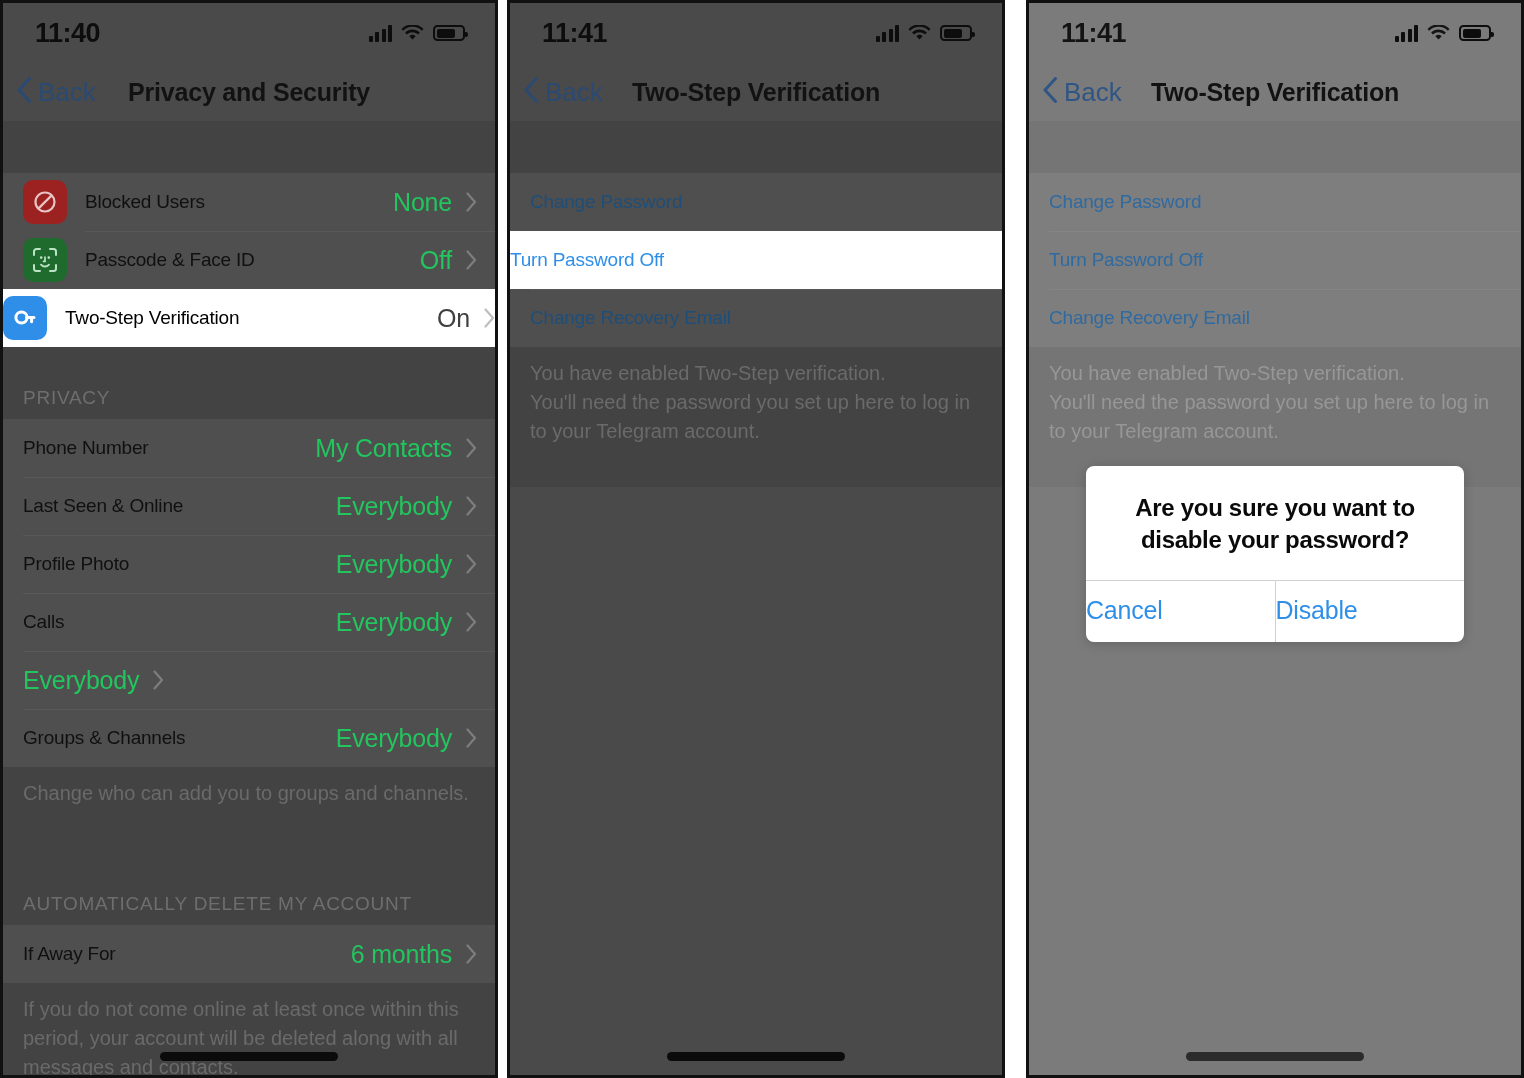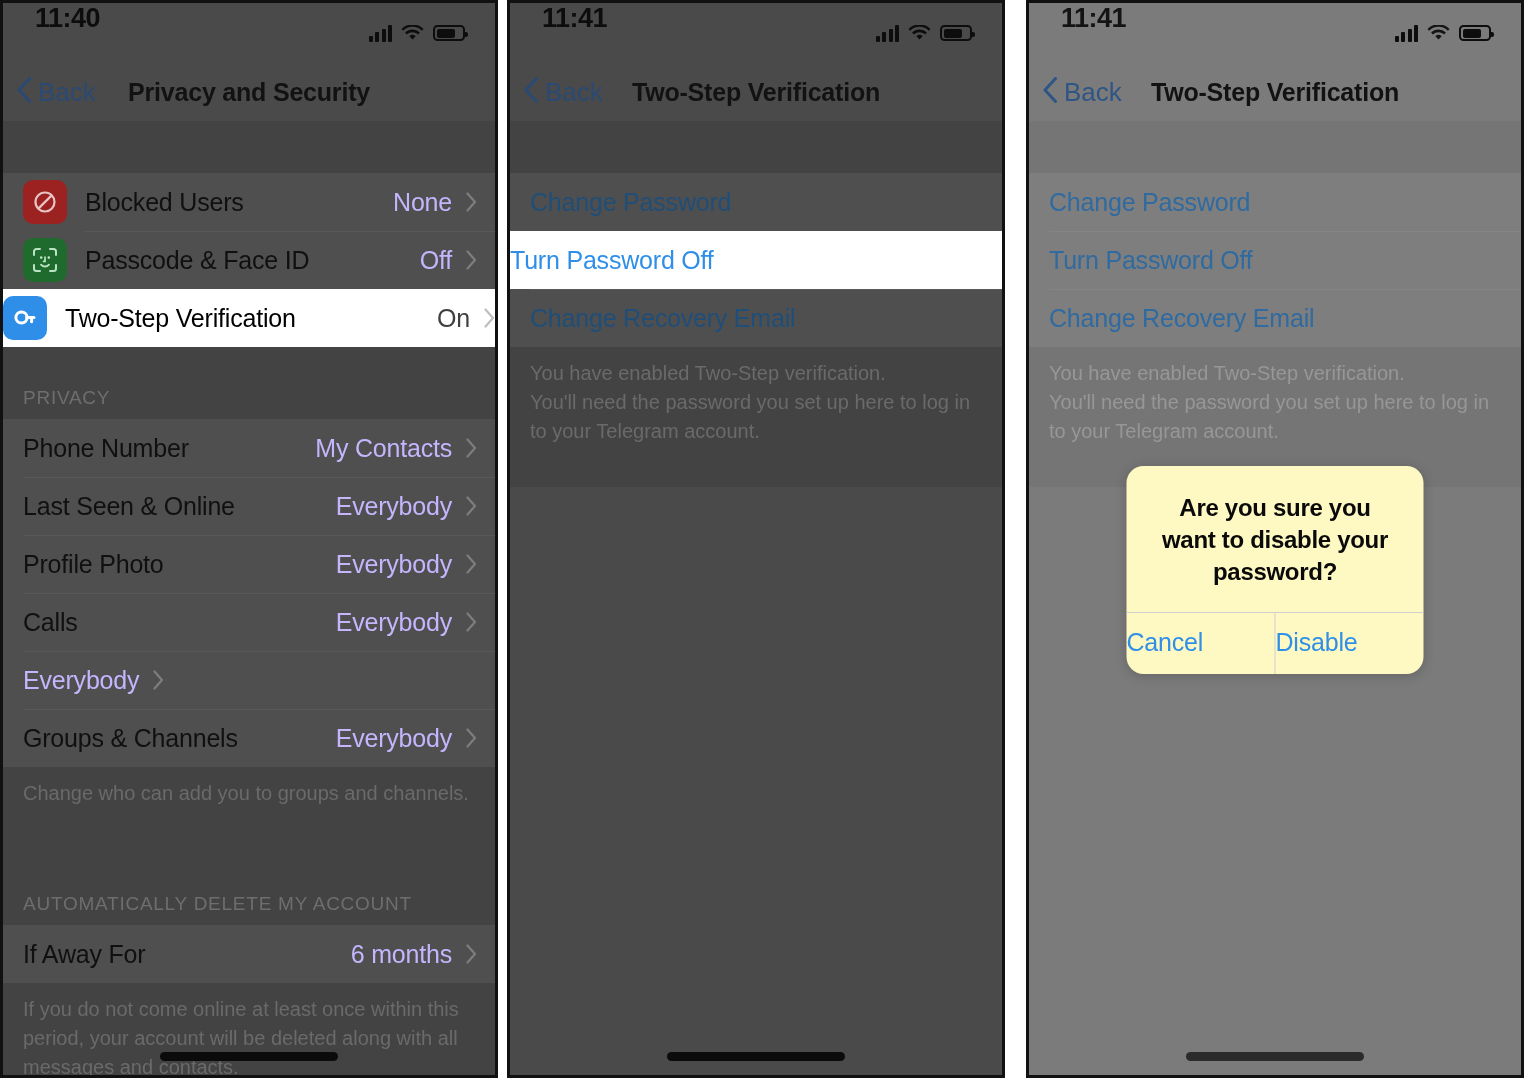--- a/index.html
+++ b/index.html
@@ -36,21 +36,21 @@
   .p2 .screen { background: #4a4a4a; }
   .p3 .screen { background: #7b7b7b; }
   .screen {
     position: absolute; inset: 0;
     display: flex; flex-direction: column;
   }
 
   
   .statusbar {
     height: 60px;
-    display: flex; 
+    display: flex; align-items: center;
     justify-content: space-between;
     padding: 0 30px 0 32px;
     flex: none;
   }
   .status-time {
     font-size: 27px; font-weight: bold;
     letter-spacing: -0.5px;
     color: #0d0d0d;
   }
   .p3 .status-time { color: #141414; }
@@ -113,25 +113,25 @@
     padding: 0 18px 0 20px;
     position: relative;
   }
   .row + .row::before {
     content: ""; position: absolute;
     left: 20px; right: 0; top: 0; height: 1px;
     background: rgba(255,255,255,0.06);
   }
   .row.icon-row + .row.icon-row::before { left: 82px; }
   .row-label {
-    flex: 1; font-size: 25px; color: #101010;
+    flex: 1; font-size: 19px; color: #101010;
     letter-spacing: -0.2px; white-space: nowrap;
   }
   .row-value {
-    font-size: 25px; color: #c4b5fd;
+    font-size: 25px; color: #22c55e;
     letter-spacing: -0.2px; margin-right: 14px;
   }
   .chev-r { width: 11px; height: 20px; display: block; opacity: .62; }
 
   .app-icon {
     width: 44px; height: 44px; border-radius: 10px;
     margin-right: 18px; flex: none;
     display: flex; align-items: center; justify-content: center;
   }
   .app-icon svg { display: block; }
@@ -172,23 +172,23 @@
     background: #0b0b0b;
   }
   .p3 .home-ind { background: #2b2b2b; }
 
   
   .dim-scrim { position: absolute; inset: 0; background: transparent; }
   .dialog {
     position: absolute;
     left: 50%; transform: translateX(-50%);
     top: 463px;
-    width: 297px;
-    background: #fef9c3;
-    border-radius: 17px;
+    width: 378px;
+    background: #ffffff;
+    border-radius: 8px;
     overflow: hidden;
     box-shadow: 0 2px 12px rgba(0,0,0,0.18);
   }
   .dialog-text {
     padding: 26px 24px 24px;
     text-align: center;
     font-size: 24px; font-weight: bold;
     line-height: 32px; color: #0a0a0a;
     letter-spacing: -0.3px;
   }

